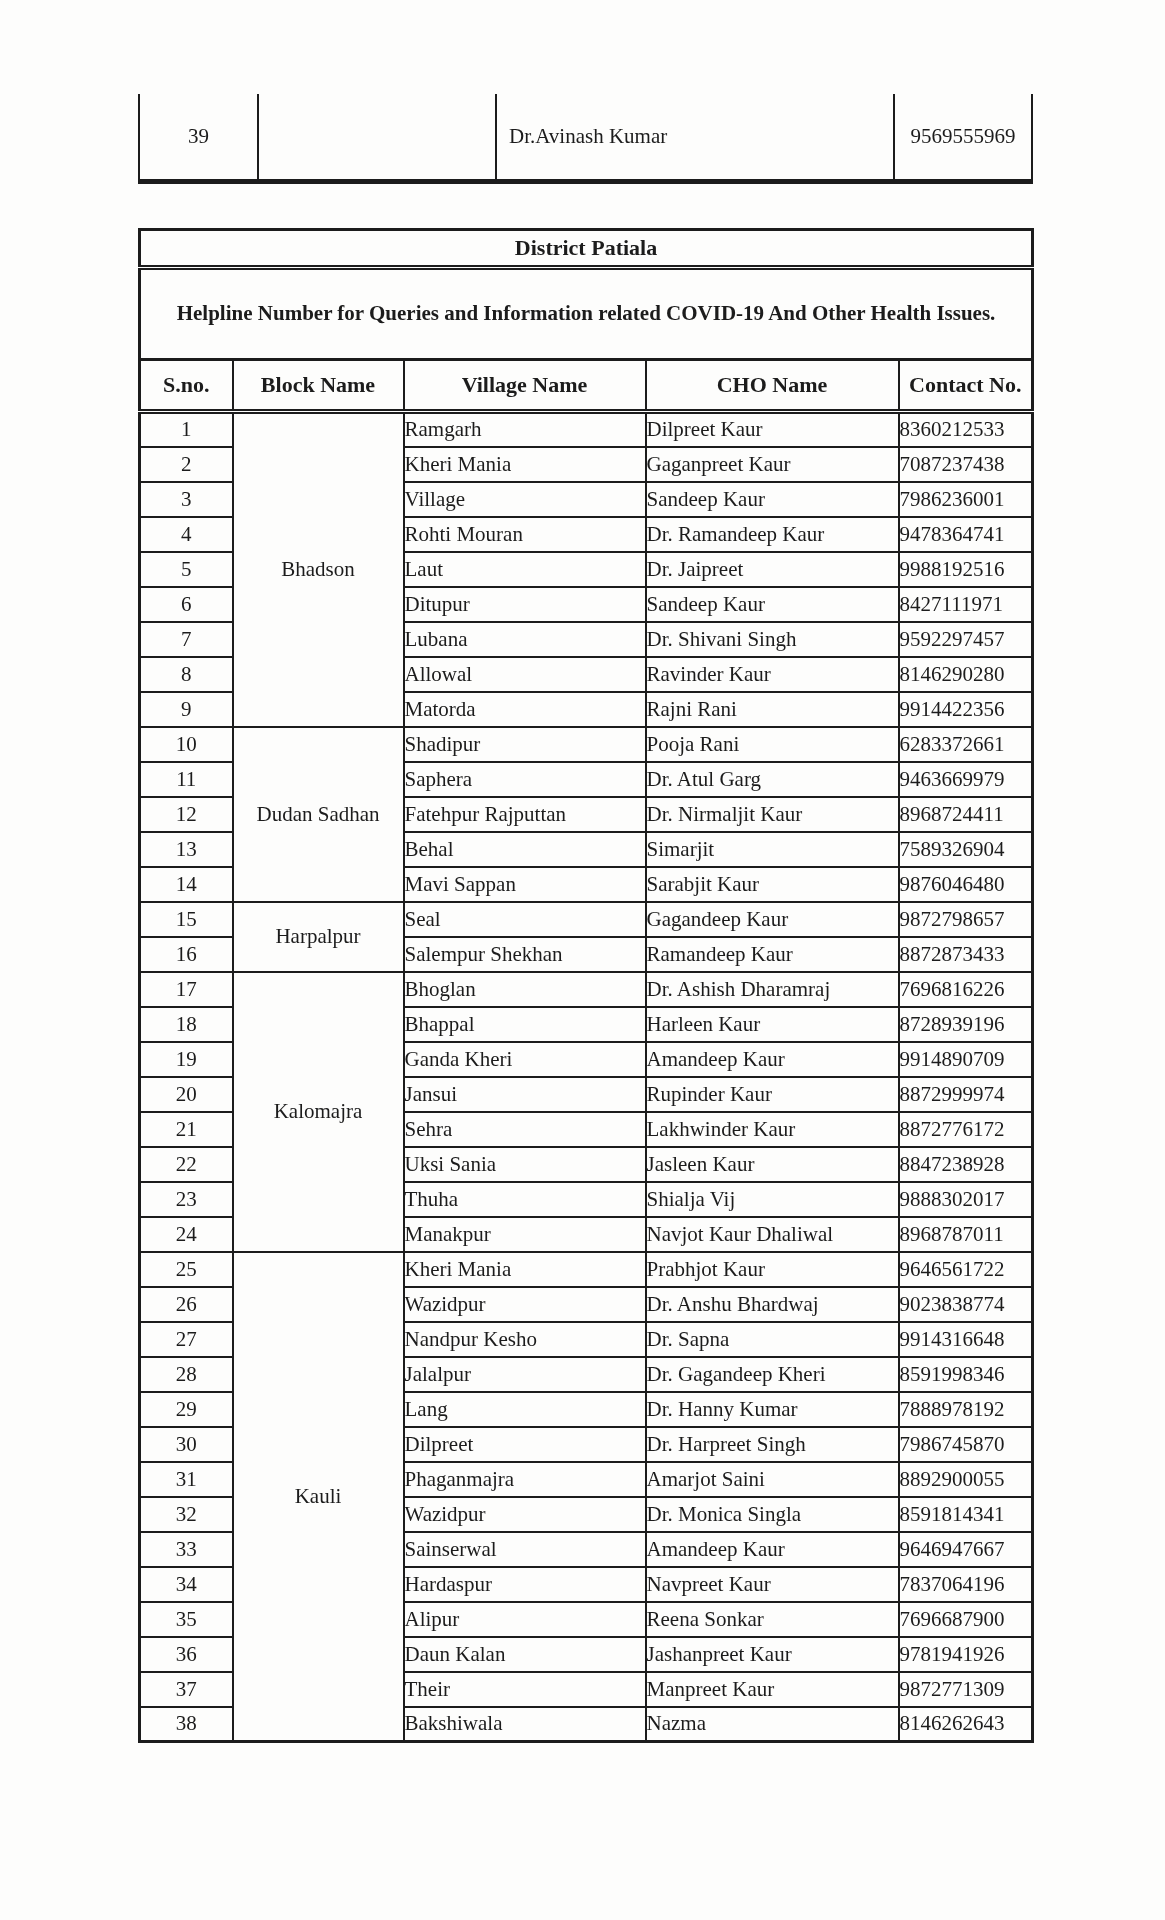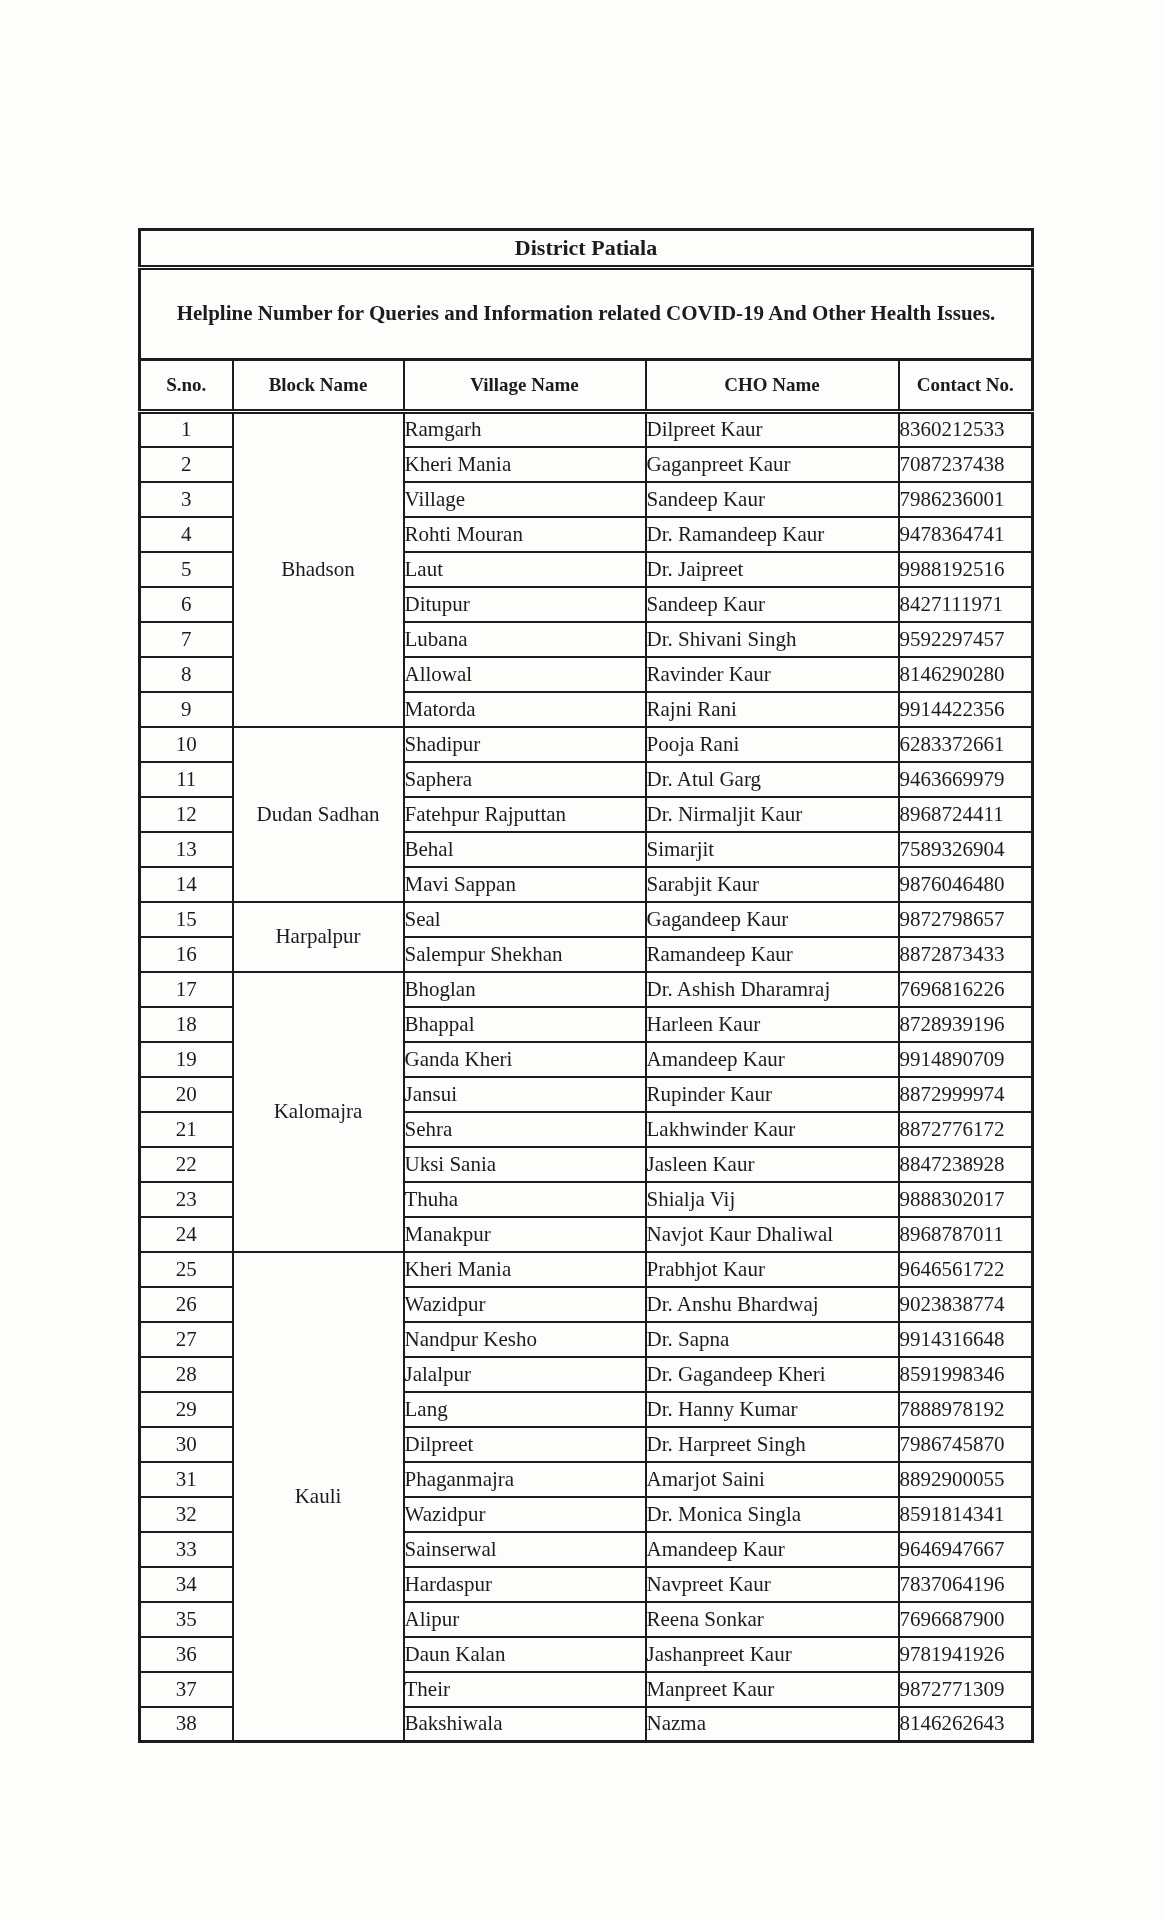--- a/index.html
+++ b/index.html
@@ -39,38 +39,54 @@
   .title-cell {
     height:38px; font-size:22px; font-weight:bold; text-align:center;
     border-bottom:5px double #1c1c1c; vertical-align:middle;
   }
   .subtitle-cell {
     height:92px; font-size:21px; font-weight:bold; text-align:center;
     border-bottom:3px solid #1c1c1c; vertical-align:middle;
     padding:0 30px; line-height:1.5;
   }
   .col-header th {
-    font-size:19px; font-weight:bold; text-align:center; vertical-align:middle;
+    font-size:22px; font-weight:bold; text-align:center; vertical-align:middle;
     height:52px; line-height:1.15; padding:0 6px;
     border:2px solid #1c1c1c; border-bottom:5px double #1c1c1c;
   }
   .main-table tbody td {
     border:2px solid #1c1c1c;
     height:35px; font-size:21px; vertical-align:middle;
   }
   .c-sno   { text-align:center; }
   .c-block { text-align:center;margin-left:48px; }
   .c-village, .c-cho { text-align:left; padding-left:10px; }
   .c-contact { }
 </style>
 </head>
 <body>
 
 <div class="page">
 
+  <table class="top-table">
+    <colgroup>
+      <col style="width:119px">
+        <col style="width:238px">
+        <col style="width:398px">
+        <col style="width:138px">
+    </colgroup>
+    <tbody>
+      <tr>
+        <td class="tt-sno">39</td>
+        <td class="tt-block"></td>
+        <td class="tt-name">Dr.Avinash Kumar</td>
+        <td class="tt-contact">9569555969</td>
+      </tr>
+    </tbody>
+  </table>
 
   <table class="main-table">
     <colgroup>
       <col style="width:93px">
         <col style="width:171px">
         <col style="width:242px">
         <col style="width:253px">
         <col style="width:134px">
     </colgroup>
     <thead>

